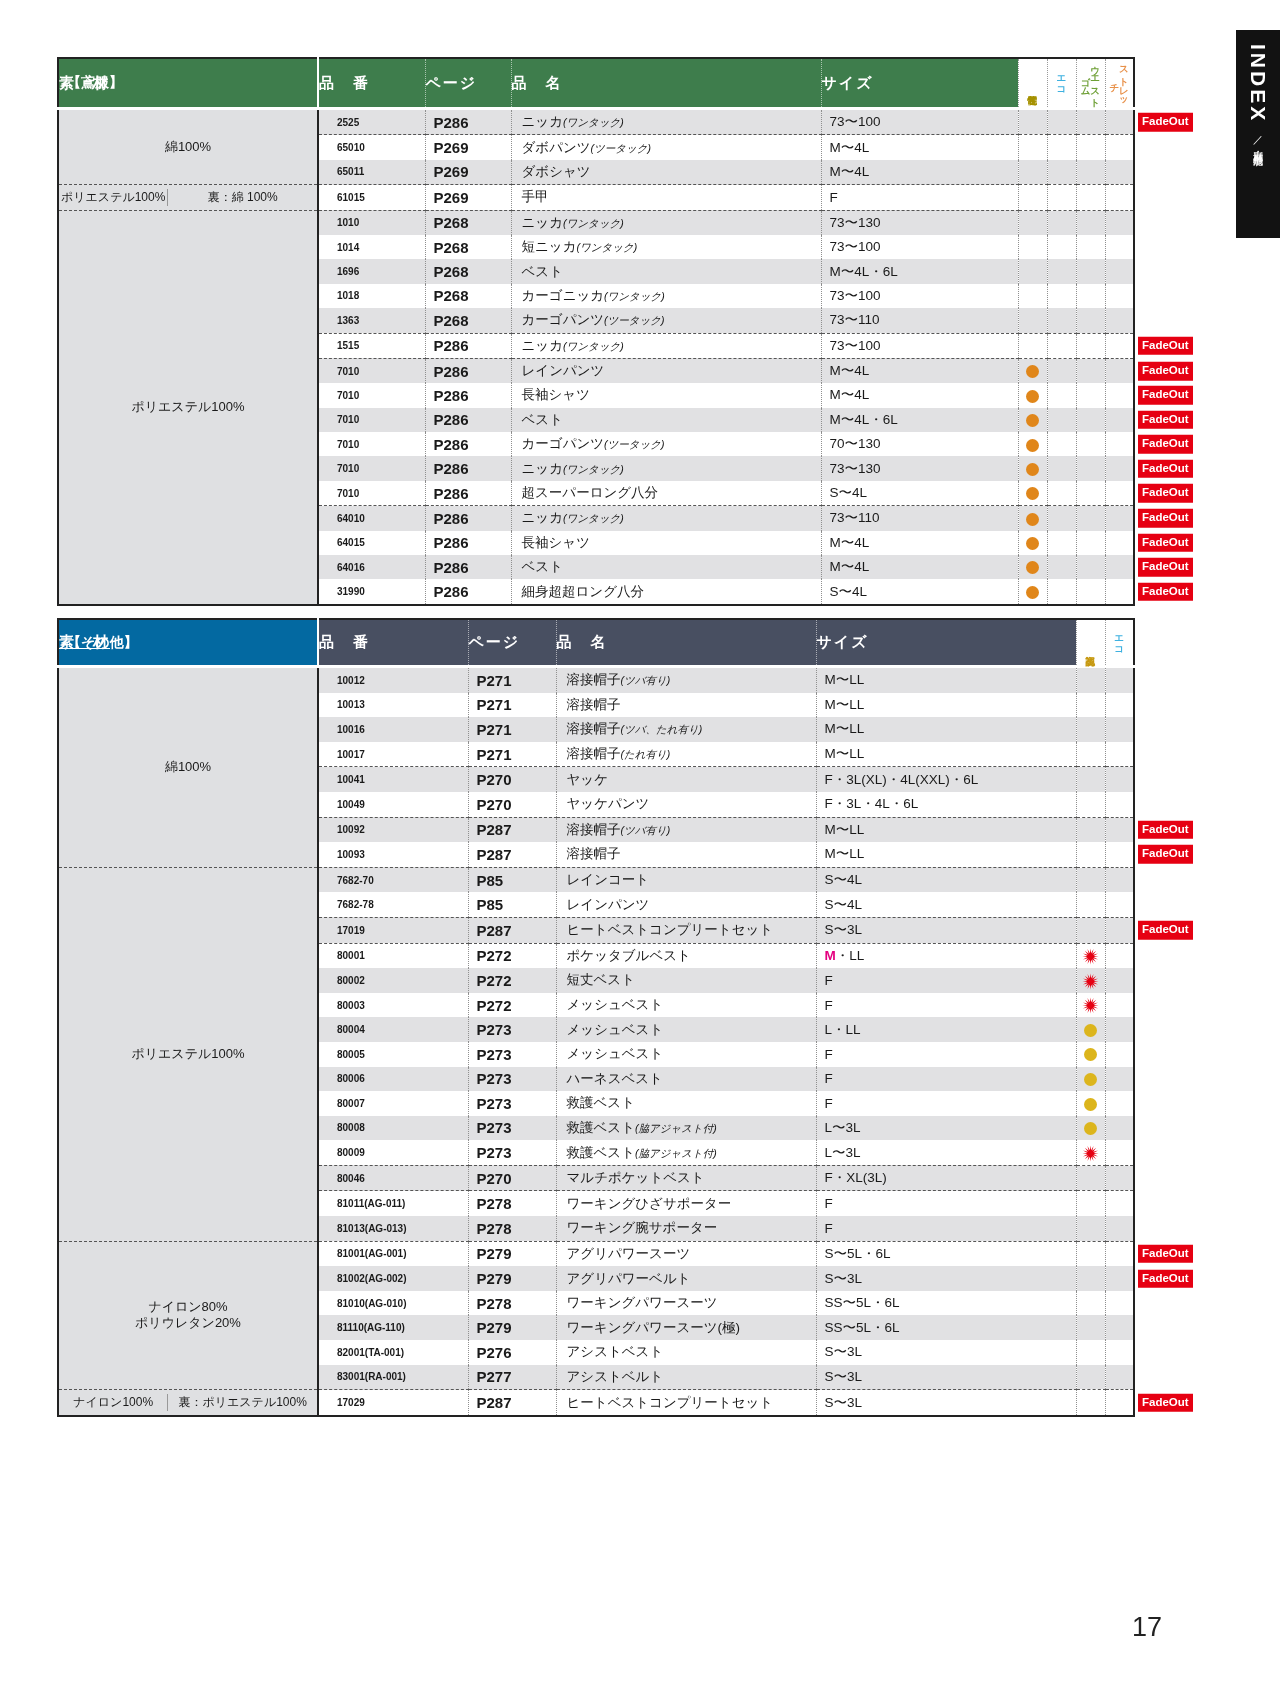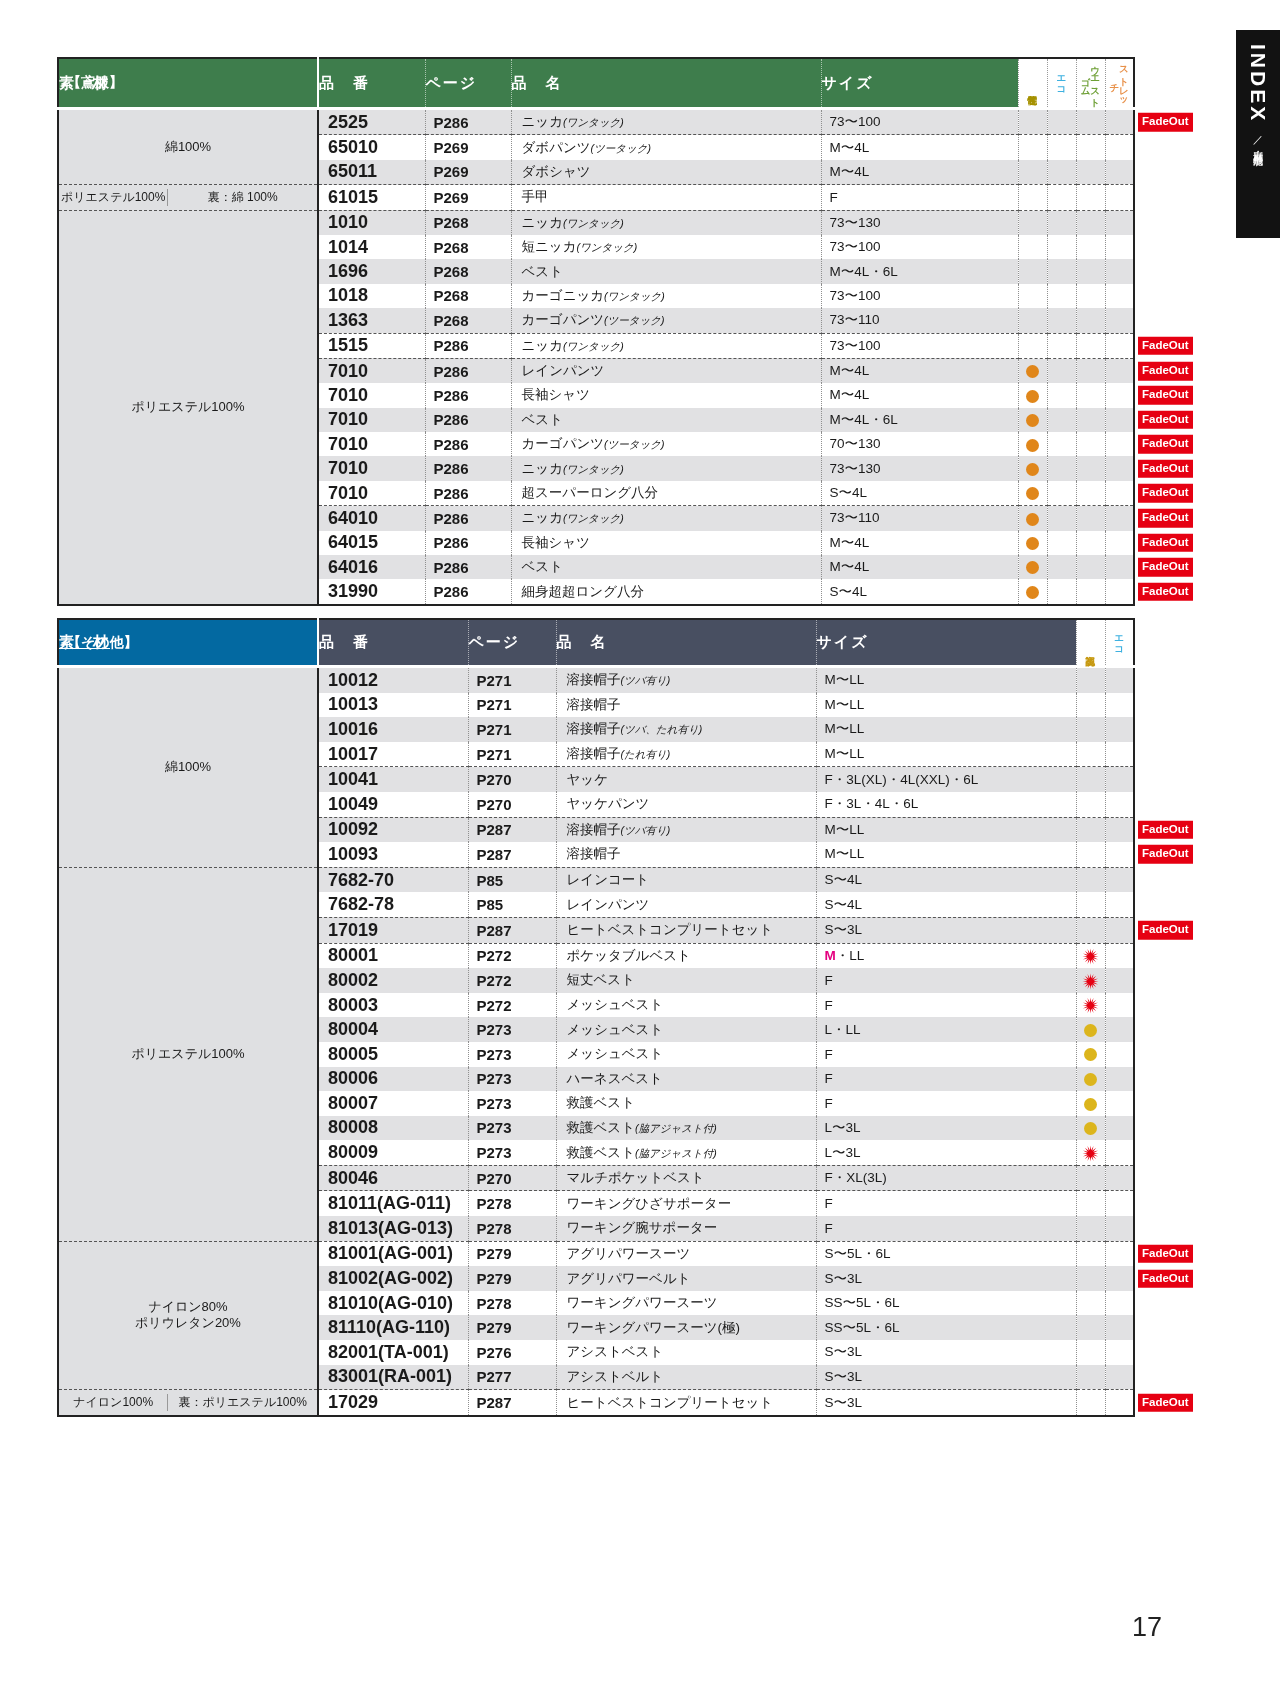--- a/index.html
+++ b/index.html
@@ -19,21 +19,21 @@
   .vtext{writing-mode:vertical-rl;text-orientation:mixed;display:inline-block;font-size:9.5px;font-weight:bold;line-height:1;letter-spacing:0;max-height:44px;}
   tbody td{padding:0;vertical-align:middle;white-space:nowrap;overflow:visible;}
   #t1 tbody td{height:24.4px;}
   #t2 tbody td{height:24.6px;}
   td.mat{background:#dfe0e2;text-align:center;font-size:13px;line-height:1.25;}
   td.mat.split{font-size:12px;}
   td.mat.split{display:table-cell;}
   td.mat .sp{display:inline-block;vertical-align:middle;box-sizing:border-box;width:42%;padding:1px 2px;}
   td.mat .sp.sep{border-left:1px solid #999;width:58%;}
   tr.stripe td:not(.mat){background:#e1e1e3;}
-  td.code{border-left:2px solid #222;font-weight:bold;font-size:18px;padding-left:9px;}
+  td.code{border-left:2px solid #222;font-weight:bold;font-size:10px;padding-left:18px;}
   td.page{border-left:1px dotted #8f8f8f;font-weight:bold;font-size:15px;padding-left:8px;}
   td.name{border-left:1px dotted #8f8f8f;font-size:13.5px;padding-left:10px;}
   td.name .note{font-size:10.5px;font-style:italic;}
   td.size{border-left:1px dotted #8f8f8f;font-size:13.5px;padding-left:8px;}
   td.icon{border-left:1px dotted #8f8f8f;text-align:center;position:relative;}
   tr.divider td{border-top:1px dashed #555;}
   .dot{display:inline-block;width:13px;height:13px;border-radius:50%;vertical-align:middle;}
   td.icon svg{vertical-align:middle;}
   .badge{position:absolute;left:calc(100% + 5px);top:50%;transform:translateY(-50%);color:#fff;font-weight:bold;font-size:11.5px;line-height:1;padding:3px 4px 4px;white-space:nowrap;}
   .side-tab{position:absolute;left:1236px;top:30px;width:44px;height:208px;background:#121212;color:#fff;display:flex;align-items:flex-start;justify-content:center;padding-top:14px;box-sizing:border-box;}

